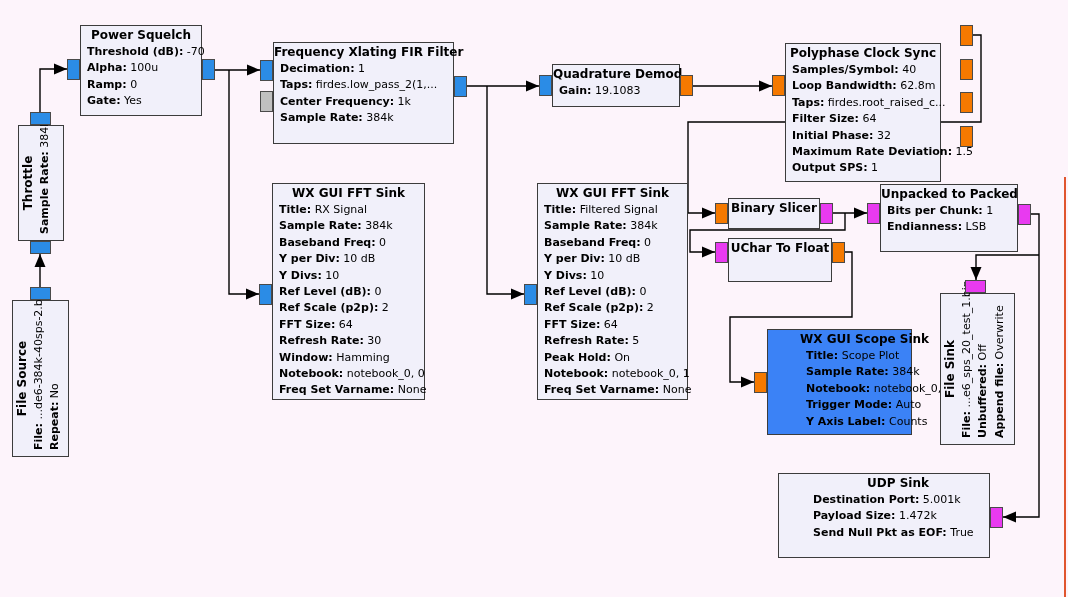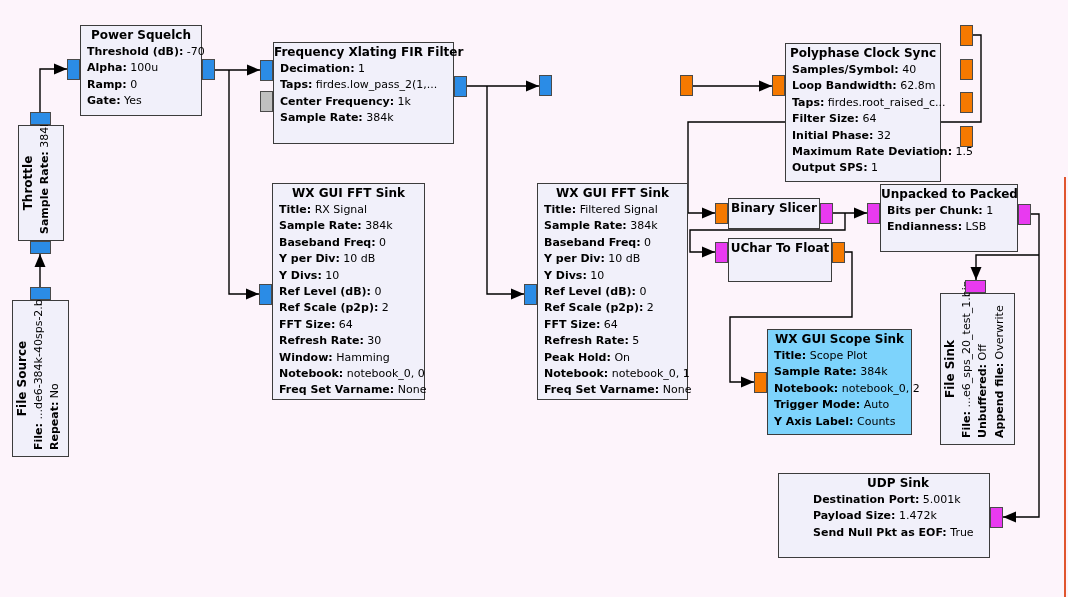--- a/index.html
+++ b/index.html
@@ -80,20 +80,24 @@
     <div class="block" style="left: 273px; top: 42px; width: 181px; height: 102px; background: rgb(241, 240, 250); border-color: rgb(60, 60, 60);">
       <div class="blk-title">Frequency Xlating FIR Filter</div>
       <div class="param"><b>Decimation:</b><span> 1</span></div>
       <div class="param"><b>Taps:</b><span> firdes.low_pass_2(1,...</span></div>
       <div class="param"><b>Center Frequency:</b><span> 1k</span></div>
       <div class="param"><b>Sample Rate:</b><span> 384k</span></div>
     </div>
     <div class="port" style="left: 260px; top: 60px; width: 13px; height: 21px; background: rgb(43, 140, 230);"></div>
     <div class="port" style="left: 260px; top: 91px; width: 13px; height: 21px; background: rgb(192, 192, 192);"></div>
     <div class="port" style="left: 454px; top: 76px; width: 13px; height: 21px; background: rgb(43, 140, 230);"></div>
+    <div class="block" style="left: 552px; top: 64px; width: 128px; height: 43px; background: rgb(241, 240, 250); border-color: rgb(60, 60, 60);">
+      <div class="blk-title">Quadrature Demod</div>
+      <div class="param"><b>Gain:</b><span> 19.1083</span></div>
+    </div>
     <div class="port" style="left: 539px; top: 75px; width: 13px; height: 21px; background: rgb(43, 140, 230);"></div>
     <div class="port" style="left: 680px; top: 75px; width: 13px; height: 21px; background: rgb(245, 121, 0);"></div>
     <div class="block" style="left: 785px; top: 17px; width: 156px; height: 139px; background: rgb(241, 240, 250); border-color: rgb(60, 60, 60); margin-top: 26px;">
       <div class="blk-title">Polyphase Clock Sync</div>
       <div class="param"><b>Samples/Symbol:</b><span> 40</span></div>
       <div class="param"><b>Loop Bandwidth:</b><span> 62.8m</span></div>
       <div class="param"><b>Taps:</b><span> firdes.root_raised_c...</span></div>
       <div class="param"><b>Filter Size:</b><span> 64</span></div>
       <div class="param"><b>Initial Phase:</b><span> 32</span></div>
       <div class="param"><b>Maximum Rate Deviation:</b><span> 1.5</span></div>
@@ -146,21 +150,21 @@
     </div>
     <div class="port" style="left: 715px; top: 242px; width: 13px; height: 21px; background: rgb(232, 58, 240);"></div>
     <div class="port" style="left: 832px; top: 242px; width: 13px; height: 21px; background: rgb(245, 121, 0);"></div>
     <div class="block" style="left: 880px; top: 184px; width: 138px; height: 68px; background: rgb(241, 240, 250); border-color: rgb(60, 60, 60);">
       <div class="blk-title">Unpacked to Packed</div>
       <div class="param"><b>Bits per Chunk:</b><span> 1</span></div>
       <div class="param"><b>Endianness:</b><span> LSB</span></div>
     </div>
     <div class="port" style="left: 867px; top: 203px; width: 13px; height: 21px; background: rgb(232, 58, 240);"></div>
     <div class="port" style="left: 1018px; top: 204px; width: 13px; height: 21px; background: rgb(232, 58, 240);"></div>
-    <div class="block" style="left: 767px; top: 329px; width: 145px; height: 106px; background: #7dd3fc; border-color: rgb(60, 60, 60);">
+    <div class="block" style="left: 767px; top: 329px; width: 145px; height: 106px; background: #3b82f6; border-color: rgb(60, 60, 60); padding-left: 32px;">
       <div class="blk-title">WX GUI Scope Sink</div>
       <div class="param"><b>Title:</b><span> Scope Plot</span></div>
       <div class="param"><b>Sample Rate:</b><span> 384k</span></div>
       <div class="param"><b>Notebook:</b><span> notebook_0, 2</span></div>
       <div class="param"><b>Trigger Mode:</b><span> Auto</span></div>
       <div class="param"><b>Y Axis Label:</b><span> Counts</span></div>
     </div>
     <div class="port" style="left: 754px; top: 372px; width: 13px; height: 21px; background: rgb(245, 121, 0);"></div>
     <div class="block" style="left: 940px; top: 293px; width: 75px; height: 152px; background: rgb(241, 240, 250); border-color: rgb(60, 60, 60);">
       <div class="rot-inner" style="width: 150px; height: 73px; transform: rotate(-90deg) translateX(-150px);">

